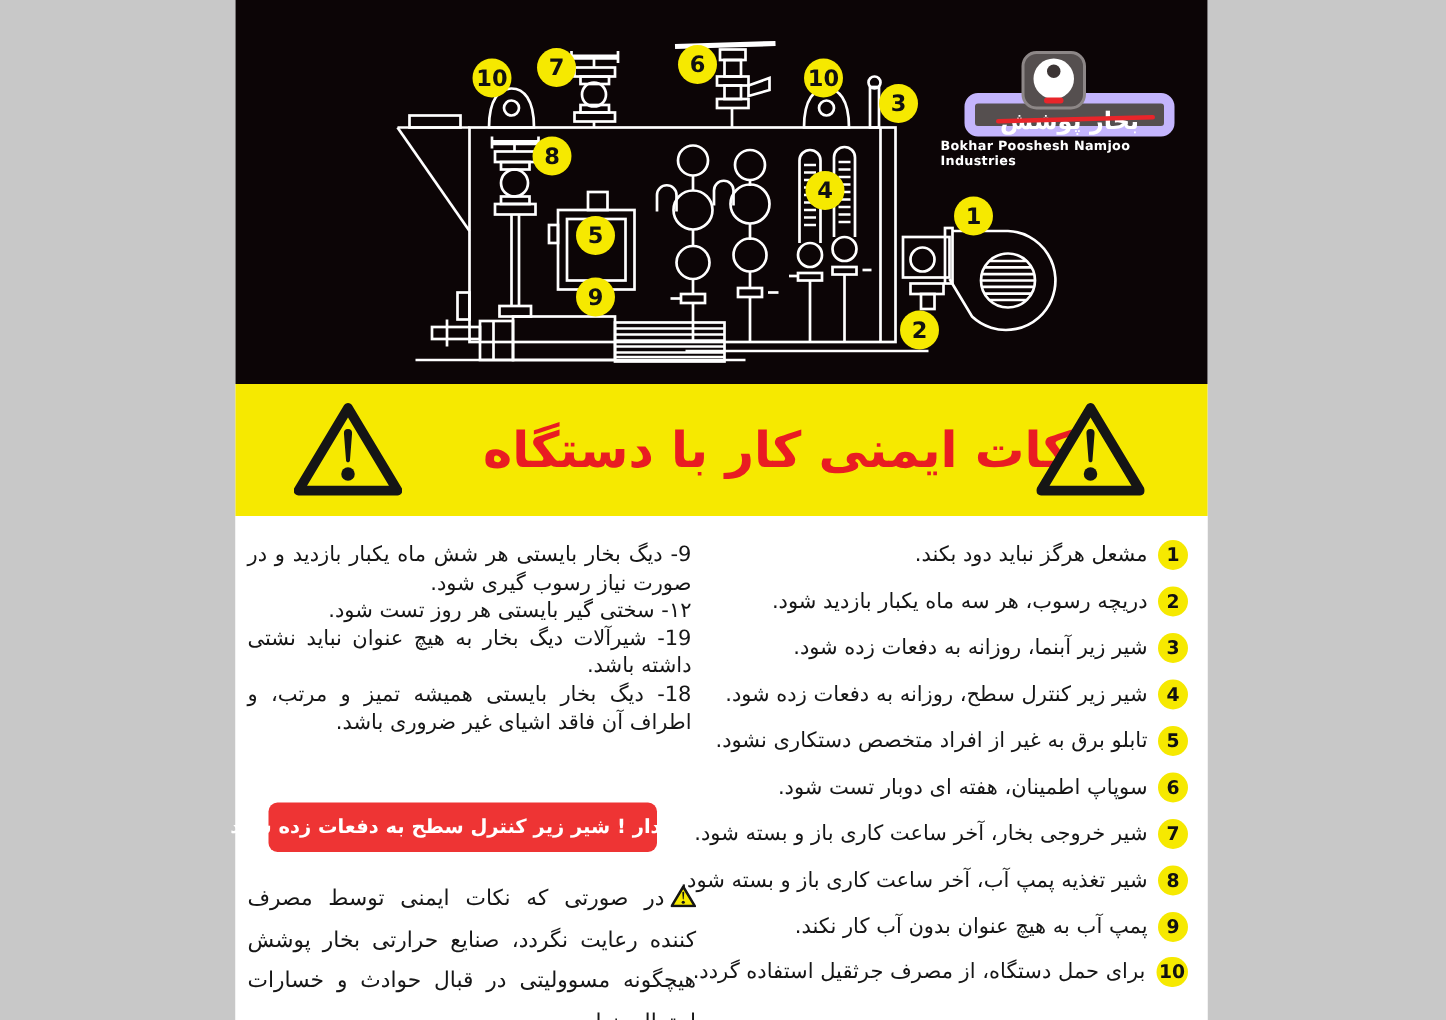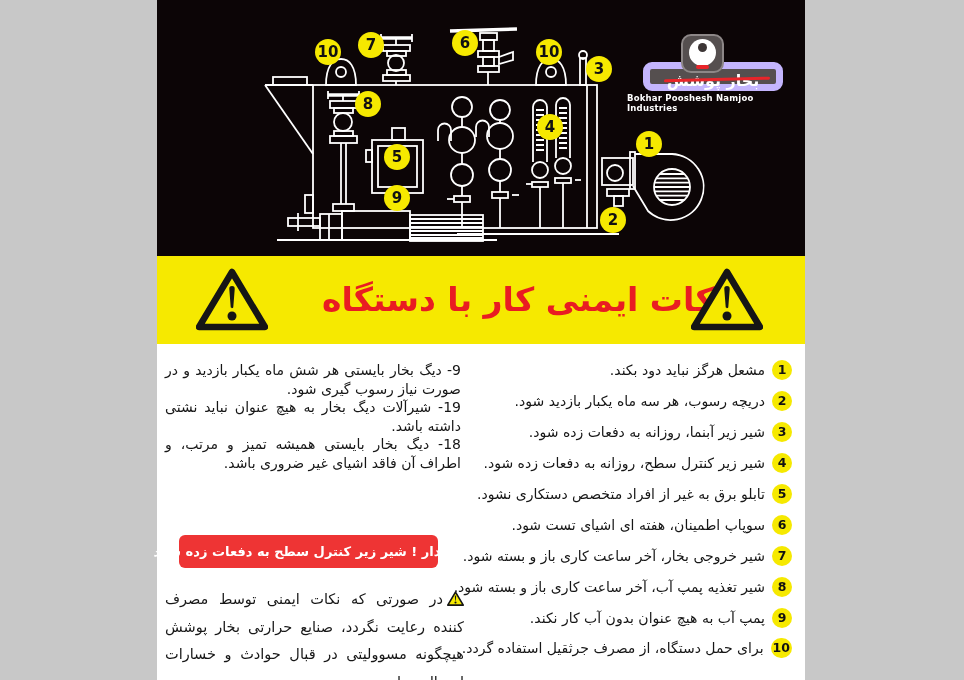--- a/index.html
+++ b/index.html
@@ -263,21 +263,21 @@
         <div class="s-row">
           <span class="s-badge">4</span>
           <span class="s-text">شیر زیر کنترل سطح، روزانه به دفعات زده شود.</span>
         </div>
         <div class="s-row">
           <span class="s-badge">5</span>
           <span class="s-text">تابلو برق به غیر از افراد متخصص دستکاری نشود.</span>
         </div>
         <div class="s-row">
           <span class="s-badge">6</span>
-          <span class="s-text">سوپاپ اطمینان، هفته ای اشیای تست شود.</span>
+          <span class="s-text">سوپاپ اطمینان، هفته ای دوبار تست شود.</span>
         </div>
         <div class="s-row">
           <span class="s-badge">7</span>
           <span class="s-text">شیر خروجی بخار، آخر ساعت کاری باز و بسته شود.</span>
         </div>
         <div class="s-row">
           <span class="s-badge">8</span>
           <span class="s-text">شیر تغذیه پمپ آب، آخر ساعت کاری باز و بسته شود.</span>
         </div>
         <div class="s-row">
@@ -285,20 +285,21 @@
           <span class="s-text">پمپ آب به هیچ عنوان بدون آب کار نکند.</span>
         </div>
         <div class="s-row">
           <span class="s-badge">10</span>
           <span class="s-text">برای حمل دستگاه، از مصرف جرثقیل استفاده گردد.</span>
         </div>
       </div>
 
       <div class="maint-col">
         <p>9- دیگ بخار بایستی هر شش ماه یکبار بازدید و در صورت نیاز رسوب گیری شود.</p>
+        <p>١٢- سختی گیر بایستی هر روز تست شود.</p>
         <p>19- شیرآلات دیگ بخار به هیچ عنوان نباید نشتی داشته باشد.</p>
         <p>18- دیگ بخار بایستی همیشه تمیز و مرتب، و اطراف آن فاقد اشیای غیر ضروری باشد.</p>
       </div>
 
       <div class="warning-box">
         <span>هشدار ! شیر زیر کنترل سطح به دفعات زده شود</span>
       </div>
 
       <div class="disclaimer">
         <svg class="warn-inline" viewBox="0 0 72 64">

